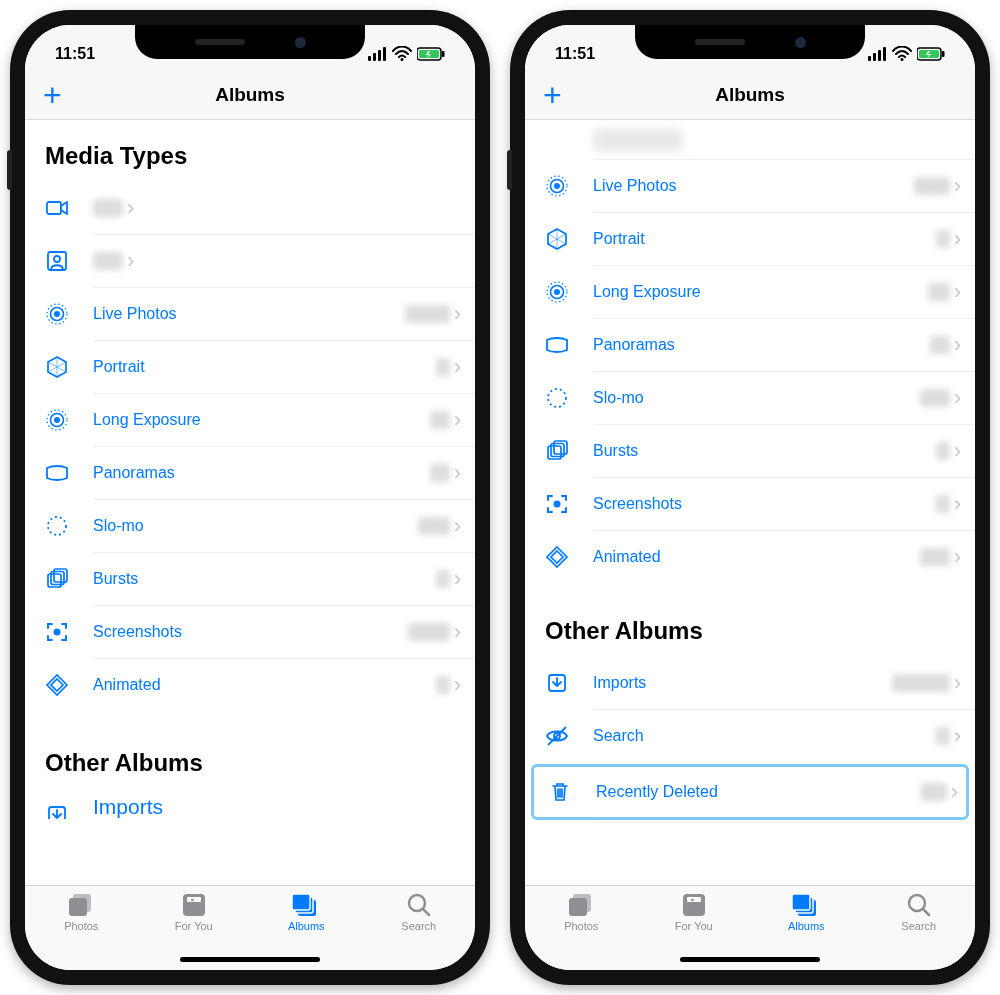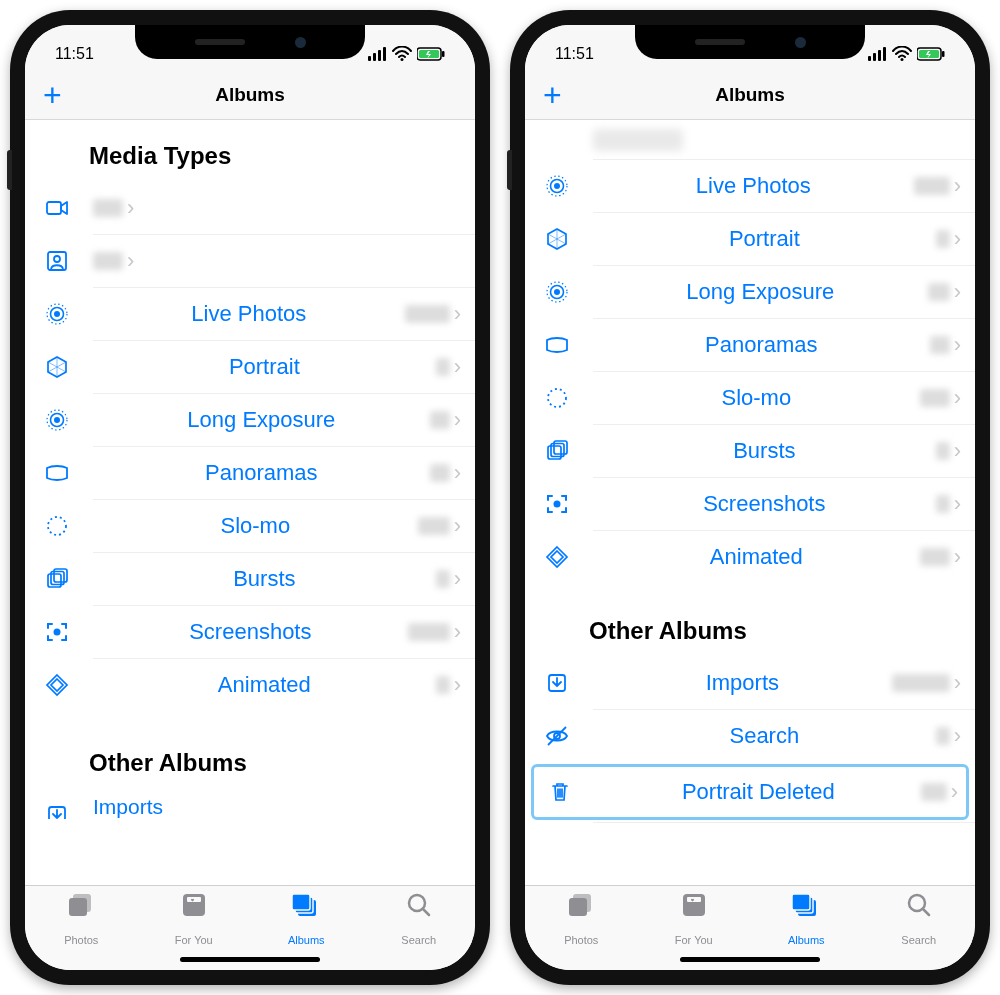--- a/index.html
+++ b/index.html
@@ -49,21 +49,21 @@
   }
   .notch .spk { width: 50px; height:6px; background:#222; border-radius:3px;}
   .notch .cam { width:11px; height:11px; border-radius:50%; background:#1a2a3a;}
   .status-bar {
     height: 45px;
     display: flex;
     justify-content: space-between;
     align-items: center;
     padding: 12px 30px 0 30px;
     font-size: 16px;
-    font-weight: 400;
+    font-weight: 700;
     background: #f7f7f7;
   }
   .status-icons { display:flex; gap:5px; align-items:center;}
   .nav-bar {
     height: 50px;
     background: #f7f7f7;
     border-bottom: 1px solid #d8d8d8;
     display: flex;
     align-items: center;
     padding: 0 18px;
@@ -75,21 +75,20 @@
   }
   .plus { font-size: 32px; color:#007aff; font-weight:300; line-height:1;}
   .content {
     flex: 1;
     overflow: hidden;
     background:#fff;
   }
   .section-header {
     font-size: 24px; font-weight:700; color:#000;
     padding: 22px 27px 12px 20px;
-    margin-left: 44px;
   }
   .partial-top {
     height: 40px; border-bottom: 1px solid #eee;
     margin-left: 68px;
     position: relative;
   }
   .partial-top .smudge {
     position:absolute; left:0; bottom:8px;
     width:90px; height:22px; background:#e9e9e9; filter:blur(4px); border-radius:4px;
   }
@@ -98,24 +97,23 @@
     height: 52px;
     padding: 0 14px 0 20px;
     cursor: pointer;
   }
   .row .icon-wrap {
     width: 48px; display:flex; justify-content:flex-start;
     color:#007aff;
   }
   .row .label {
     flex:1;
-    font-size: 22px;
+    font-size: 16px;
     color:#007aff;
     font-weight:400;
-    text-align:center;
   }
   .row .count-blur {
     width: 30px; height:18px;
     background:#ddd;
     filter: blur(3px);
     border-radius:3px;
     margin-right: 4px;
   }
   .row .chev { color:#c7c7cc; font-size:22px; }
   .row-sep { border-top:1px solid #eee; margin-left:68px; }
@@ -135,21 +133,21 @@
   .tabbar {
     height: 85px;
     border-top: 1px solid #d0d0d0;
     background:#f9f9f9;
     display:flex;
     padding-top:6px;
     position:relative;
   }
   .tab {
     flex:1; display:flex; flex-direction:column; align-items:center;
-    gap:16px;
+    gap:2px;
     color:#8e8e93;
     cursor:pointer;
   }
   .tab.active { color:#007aff; }
   .tab .tlabel { font-size:11px; font-weight:500; }
   .home-ind {
     position:absolute; bottom:8px; left:50%; transform:translateX(-50%);
     width:140px; height:5px; border-radius:3px; background:#000;
   }
   svg { display:block; }
@@ -567,21 +565,21 @@
         <span class="label">Search</span>
         <span class="count-blur" style="width:14px"></span>
         <span class="chev">›</span>
       </div>
       <div class="row highlighted">
         <span class="icon-wrap">
             <svg width="24" height="24">
               <use href="#i-trash"></use>
             </svg>
           </span>
-        <span class="label">Portrait Deleted</span>
+        <span class="label">Recently Deleted</span>
         <span class="count-blur" style="width:26px"></span>
         <span class="chev">›</span>
       </div>
       <div class="blank-row"></div>
     </div>
 
     <div class="tabbar">
       <div class="tab">
         <svg width="28" height="26">
             <use href="#t-photos"></use>

